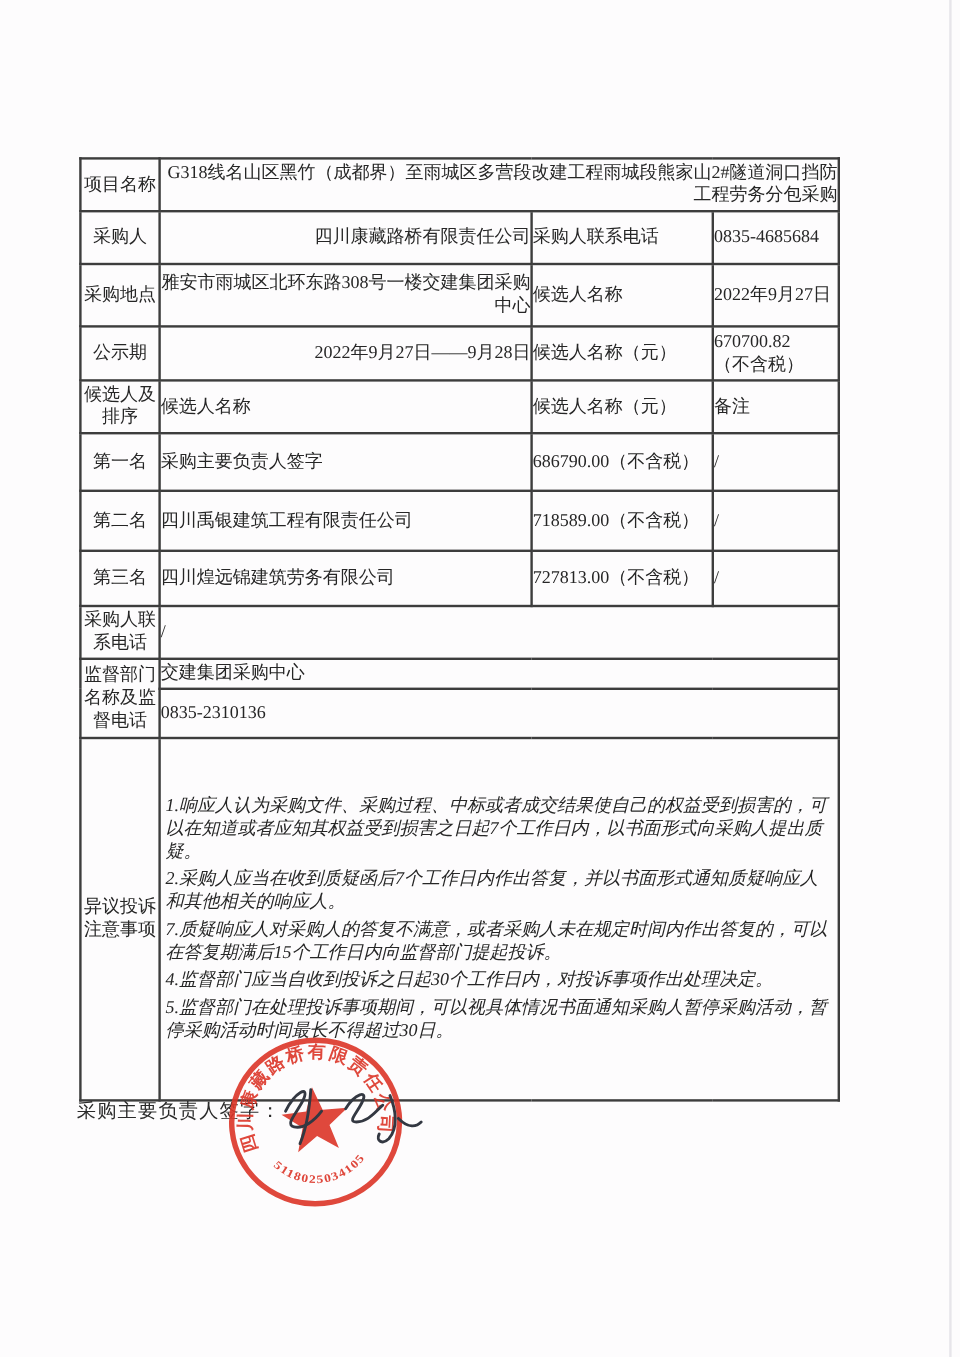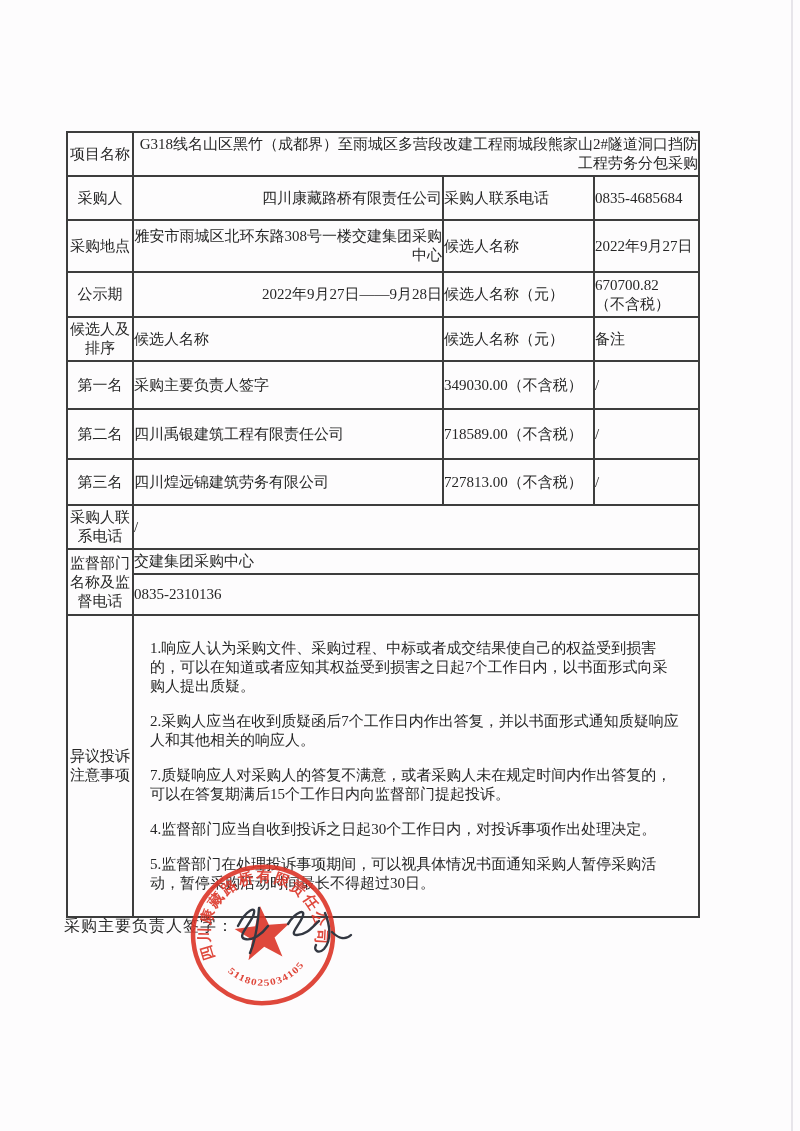--- a/index.html
+++ b/index.html
@@ -31,21 +31,21 @@
     vertical-align:middle;
     word-break:break-all;
   }
   td.lbl{text-align:center;padding:2px 2px;}
   td.val-left{text-align:right;padding-left:7px;}
   td.center{text-align:left;}
   .h39{height:35px}.h42{height:38px}.h50{height:46px}.h43{height:39px}
   .h42b{height:38px}.h46{height:42px}.h48{height:44px}.h44{height:40px}
   .h37{height:33px}.h41{height:37px}.h39b{height:35px}.h300{height:296px}
   td.notes{padding:8px 10px 8px 7px;line-height:22.5px;text-align:left;}
-  td.notes .note-item{margin:16px;}
+  td.notes .note-item{margin:4px;font-style:italic;}
   .sign-line{
     position:absolute;left:64px;top:916px;
     font-size:16px;color:#2a2a2a;letter-spacing:1px;
   }
   .stamp{
     position:absolute;left:172px;top:846px;width:182px;height:178px;
     transform:rotate(-6deg);
     opacity:0.9;
   }
   .signature{
@@ -103,21 +103,21 @@
     <tr>
       <td class="lbl h42b">候选人及排序</td>
       <td class="center">候选人名称</td>
       <td class="center">候选人名称（元）</td>
       <td class="center">备注</td>
     </tr>
 
     <tr>
       <td class="lbl h46">第一名</td>
       <td class="center">采购主要负责人签字</td>
-      <td class="center">349030.00（不含税）</td>
+      <td class="center">686790.00（不含税）</td>
       <td class="center">/</td>
     </tr>
 
     <tr>
       <td class="lbl h48">第二名</td>
       <td class="center">四川禹银建筑工程有限责任公司</td>
       <td class="center">718589.00（不含税）</td>
       <td class="center">/</td>
     </tr>
 

